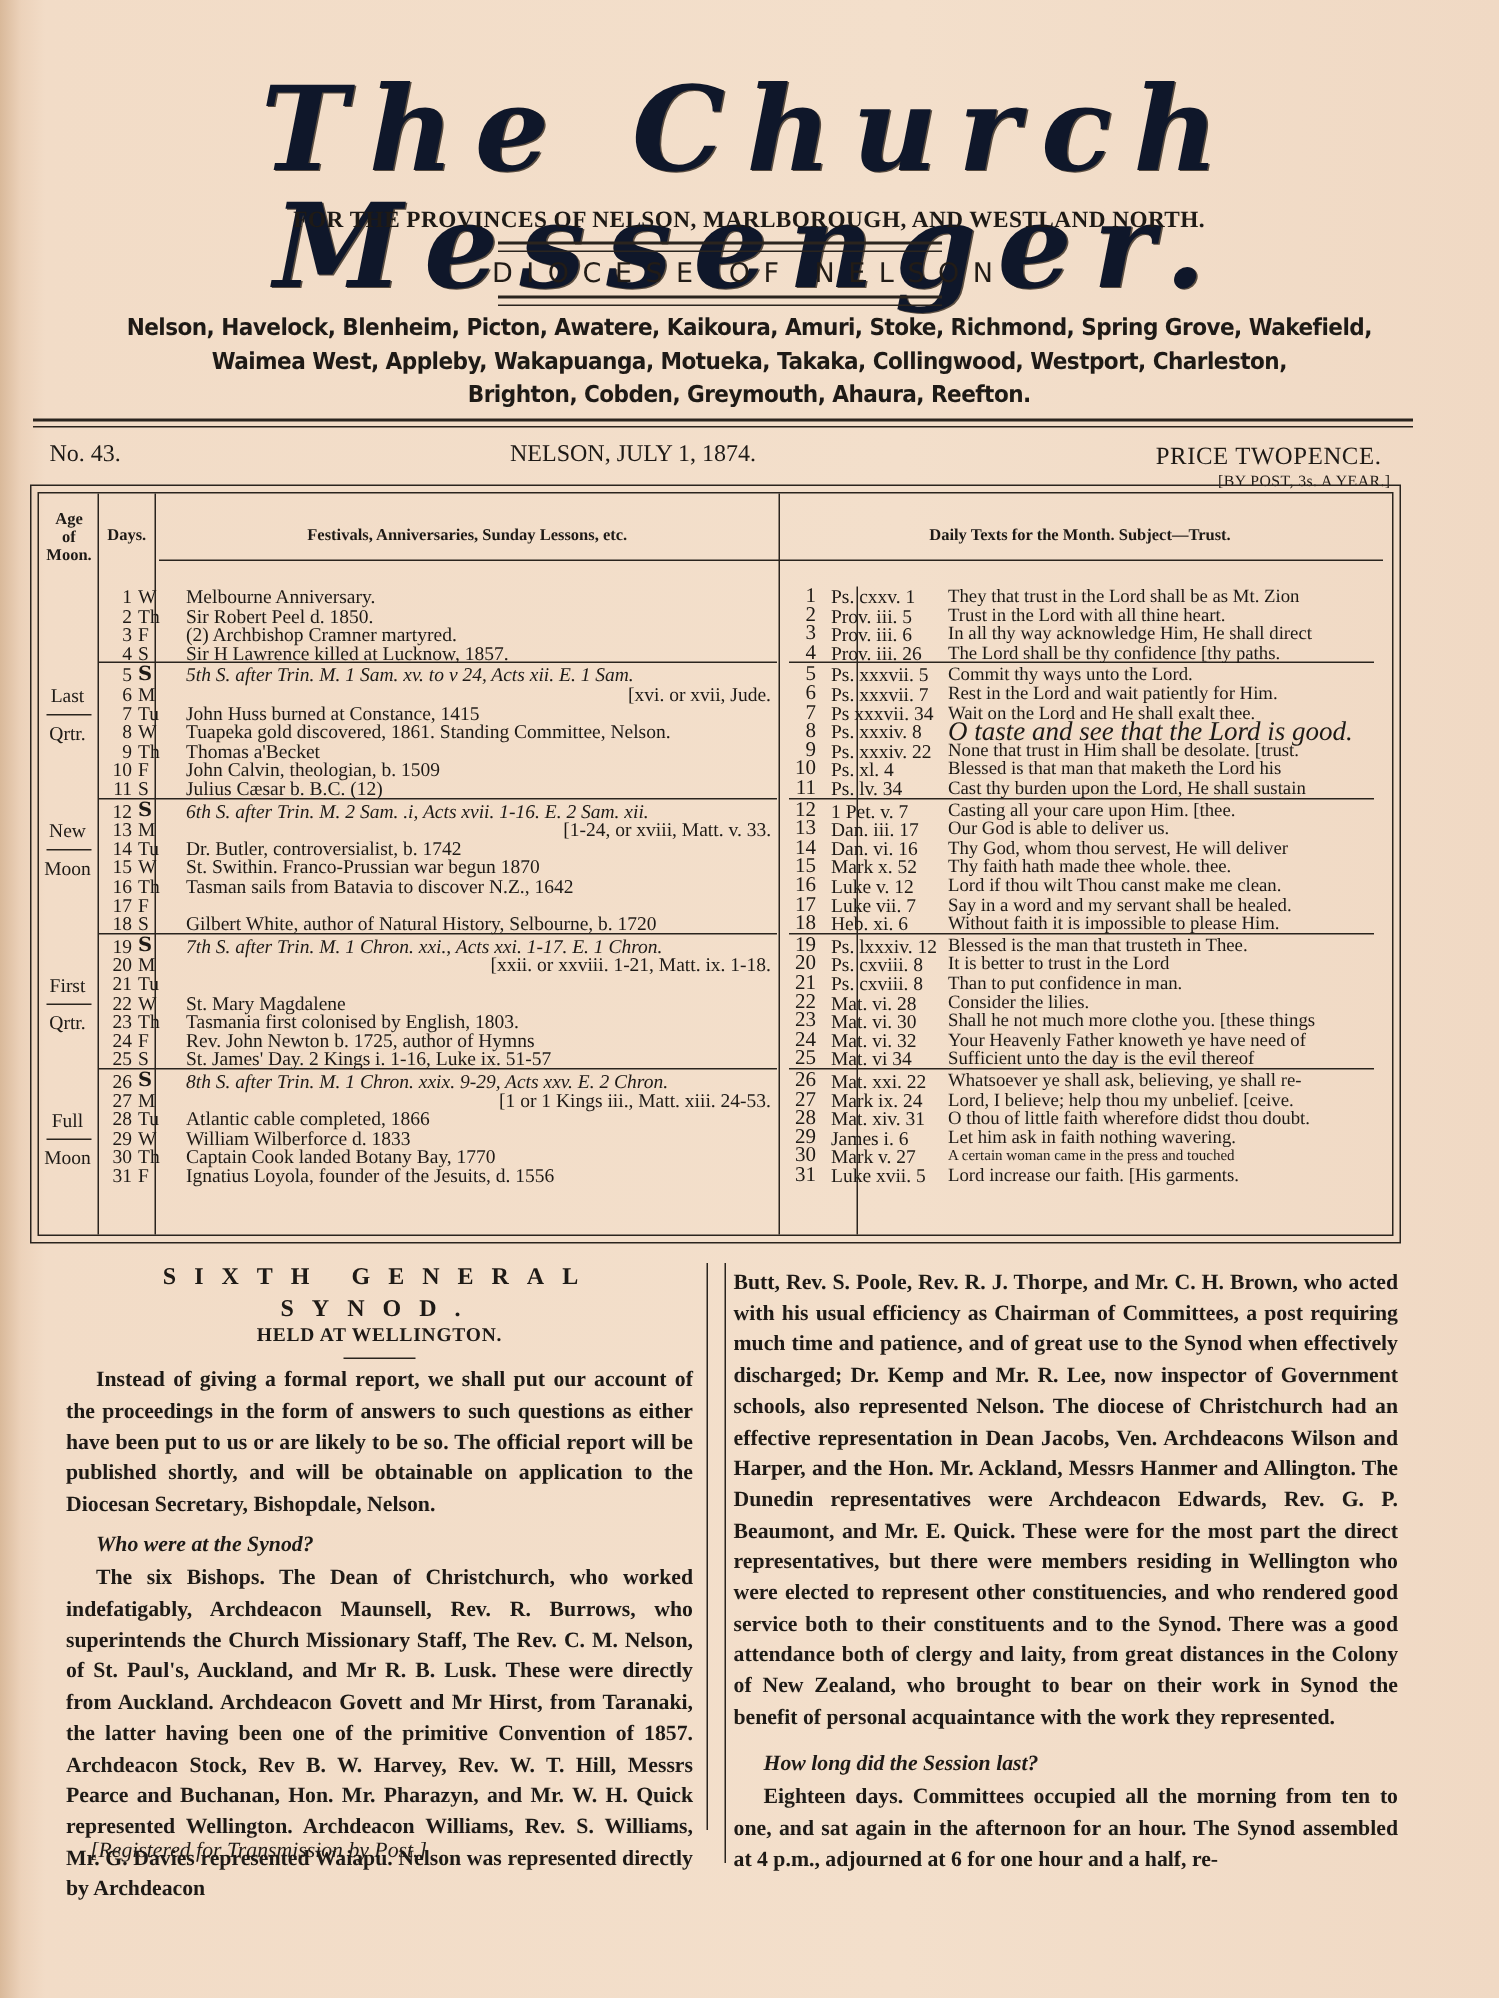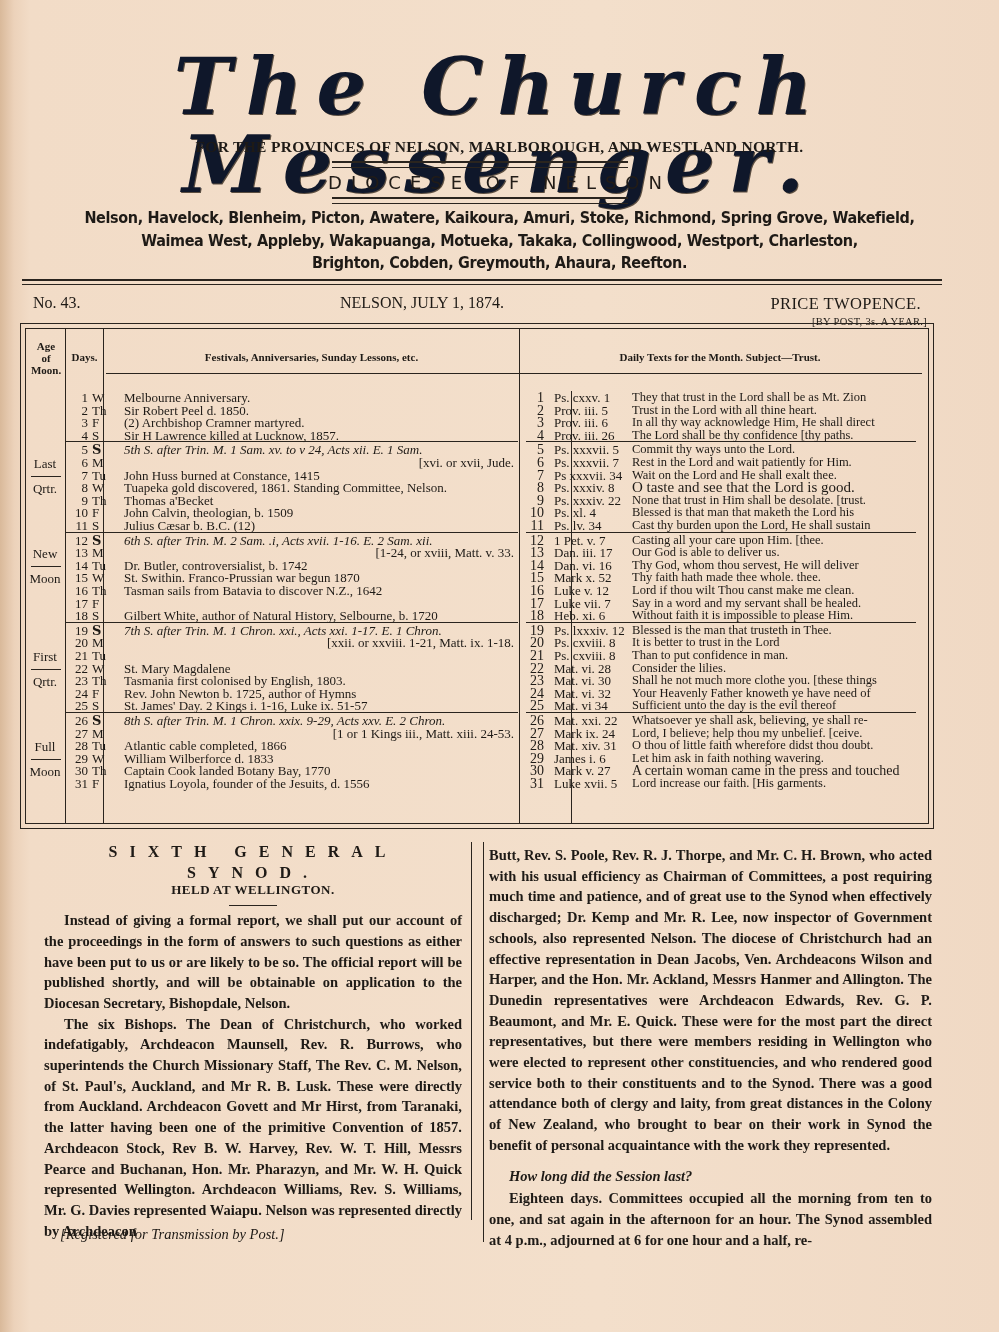--- a/index.html
+++ b/index.html
@@ -307,21 +307,21 @@
             <span class="v" style="font-size: 12.5px;">Rest in the Lord and wait patiently for Him.</span>
           </div>
           <div class="row txt" style="left: 496px; top: 139.6px; width: 400px;">
             <span class="n">7</span>
             <span class="r">Ps xxxvii. 34</span>
             <span class="v" style="font-size: 12.5px;">Wait on the Lord and He shall exalt thee.</span>
           </div>
           <div class="row txt" style="left: 496px; top: 152.2px; width: 400px;">
             <span class="n">8</span>
             <span class="r">Ps. xxxiv. 8</span>
-            <span class="v" style="font-size: 15px;">O taste and see that the Lord is good.</span>
+            <span class="v" style="font-size: 18px; font-style: italic;">O taste and see that the Lord is good.</span>
           </div>
           <div class="row txt" style="left: 496px; top: 164.8px; width: 400px;">
             <span class="n">9</span>
             <span class="r">Ps. xxxiv. 22</span>
             <span class="v" style="font-size: 12.5px;">None that trust in Him shall be desolate. [trust.</span>
           </div>
           <div class="row txt" style="left: 496px; top: 177.4px; width: 400px;">
             <span class="n">10</span>
             <span class="r">Ps. xl. 4</span>
             <span class="v" style="font-size: 12.5px;">Blessed is that man that maketh the Lord his</span>
@@ -417,21 +417,21 @@
             <span class="v" style="font-size: 12.5px;">O thou of little faith wherefore didst thou doubt.</span>
           </div>
           <div class="row txt" style="left: 496px; top: 422.8px; width: 400px;">
             <span class="n">29</span>
             <span class="r">James i. 6</span>
             <span class="v" style="font-size: 12.5px;">Let him ask in faith nothing wavering.</span>
           </div>
           <div class="row txt" style="left: 496px; top: 435.4px; width: 400px;">
             <span class="n">30</span>
             <span class="r">Mark v. 27</span>
-            <span class="v" style="font-size: 14px;">A certain woman came in the press and touched</span>
+            <span class="v" style="font-size: 10px;">A certain woman came in the press and touched</span>
           </div>
           <div class="row txt" style="left: 496px; top: 448px; width: 400px;">
             <span class="n">31</span>
             <span class="r">Luke xvii. 5</span>
             <span class="v" style="font-size: 12.5px;">Lord increase our faith.          [His garments.</span>
           </div>
         </div>
       <div id="moon-col">
           <div class="moon" style="left: -6px; top: 127px;">Last</div>
           <div class="moon" style="left: -6px; top: 152.2px;">Qrtr.</div>
@@ -447,20 +447,21 @@
           <div class="moon-dash" style="left: 5px; top: 429.8px;"></div>
         </div>
     </div>
   </div>
 
   <div class="col" style="left:44px; top:842px; width:418px;">
     <p class="head1">SIXTH GENERAL SYNOD.</p>
     <p class="head2" style="margin-top:-3px;">HELD AT WELLINGTON.</p>
     <div style="width:48px; margin:4px auto 4px; border-top:1px solid #2a241e;"></div>
     <p class="indent">Instead of giving a formal report, we shall put our account of the proceedings in the form of answers to such questions as either have been put to us or are likely to be so.  The official report will be published shortly, and will be obtainable on application to the Diocesan Secretary, Bishopdale, Nelson.</p>
+    <p class="q">Who were at the Synod?</p>
     <p class="indent">The six Bishops.  The Dean of Christchurch, who worked indefatigably, Archdeacon Maunsell, Rev. R. Burrows, who superintends the Church Missionary Staff, The Rev. C. M. Nelson, of St. Paul's, Auckland, and Mr R. B. Lusk.  These were directly from Auckland.  Archdeacon Govett and Mr Hirst, from Taranaki, the latter having been one of the primitive Convention of 1857.  Archdeacon Stock, Rev B. W. Harvey, Rev. W. T. Hill, Messrs Pearce and Buchanan, Hon. Mr. Pharazyn, and Mr. W. H. Quick represented Wellington. Archdeacon Williams, Rev. S. Williams, Mr. G. Davies represented Waiapu. Nelson was represented directly by Archdeacon</p>
   </div>
   <div class="colrule" style="left:471px; top:842px; height:378px;"></div>
   <div class="colrule" style="left:483px; top:842px; height:400px;"></div>
 
   <div class="col" style="left:489px; top:845px; width:443px;">
     <p>Butt, Rev. S. Poole, Rev. R. J. Thorpe, and Mr. C. H. Brown, who acted with his usual efficiency as Chairman of Committees, a post requiring much time and patience, and of great use to the Synod when effectively discharged; Dr. Kemp and Mr. R. Lee, now inspector of Government schools, also represented Nelson.  The diocese of Christchurch had an effective representation in Dean Jacobs, Ven. Archdeacons Wilson and Harper, and the Hon. Mr. Ackland, Messrs Hanmer and Allington. The Dunedin representatives were Archdeacon Edwards, Rev. G. P. Beaumont, and Mr. E. Quick.  These were for the most part the direct representatives, but there were members residing in Wellington who were elected to represent other constituencies, and who rendered good service both to their constituents and to the Synod.  There was a good attendance both of clergy and laity, from great distances in the Colony of New Zealand, who brought to bear on their work in Synod the benefit of personal acquaintance with the work they represented.</p>
     <p class="q" style="margin-top:10px !important;">How long did the Session last?</p>
     <p class="indent">Eighteen days.  Committees occupied all the morning from ten to one, and sat again in the afternoon for an hour.  The Synod assembled at 4 p.m., adjourned at 6 for one hour and a half, re-</p>
   </div>

